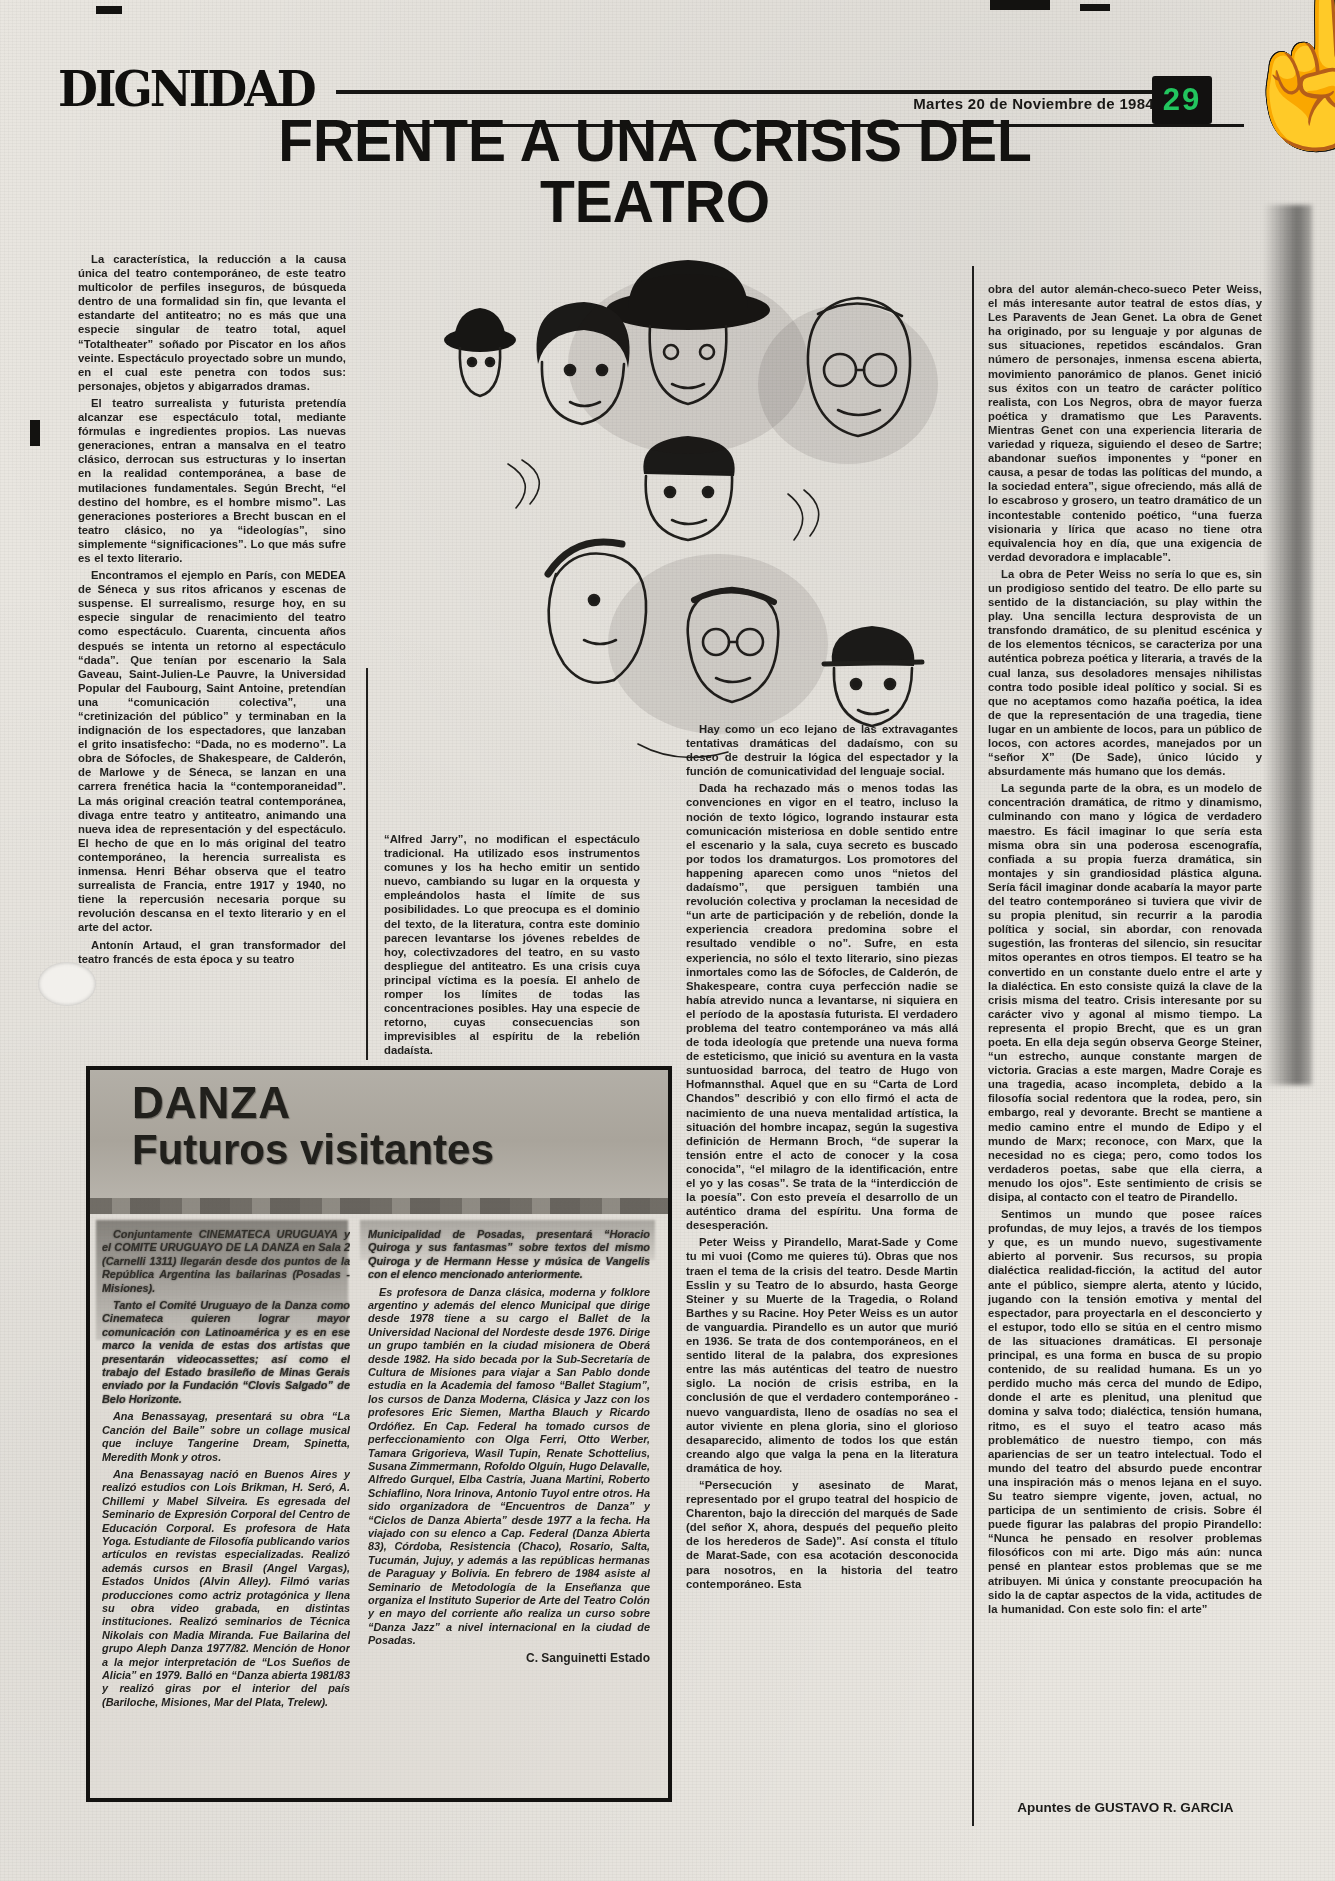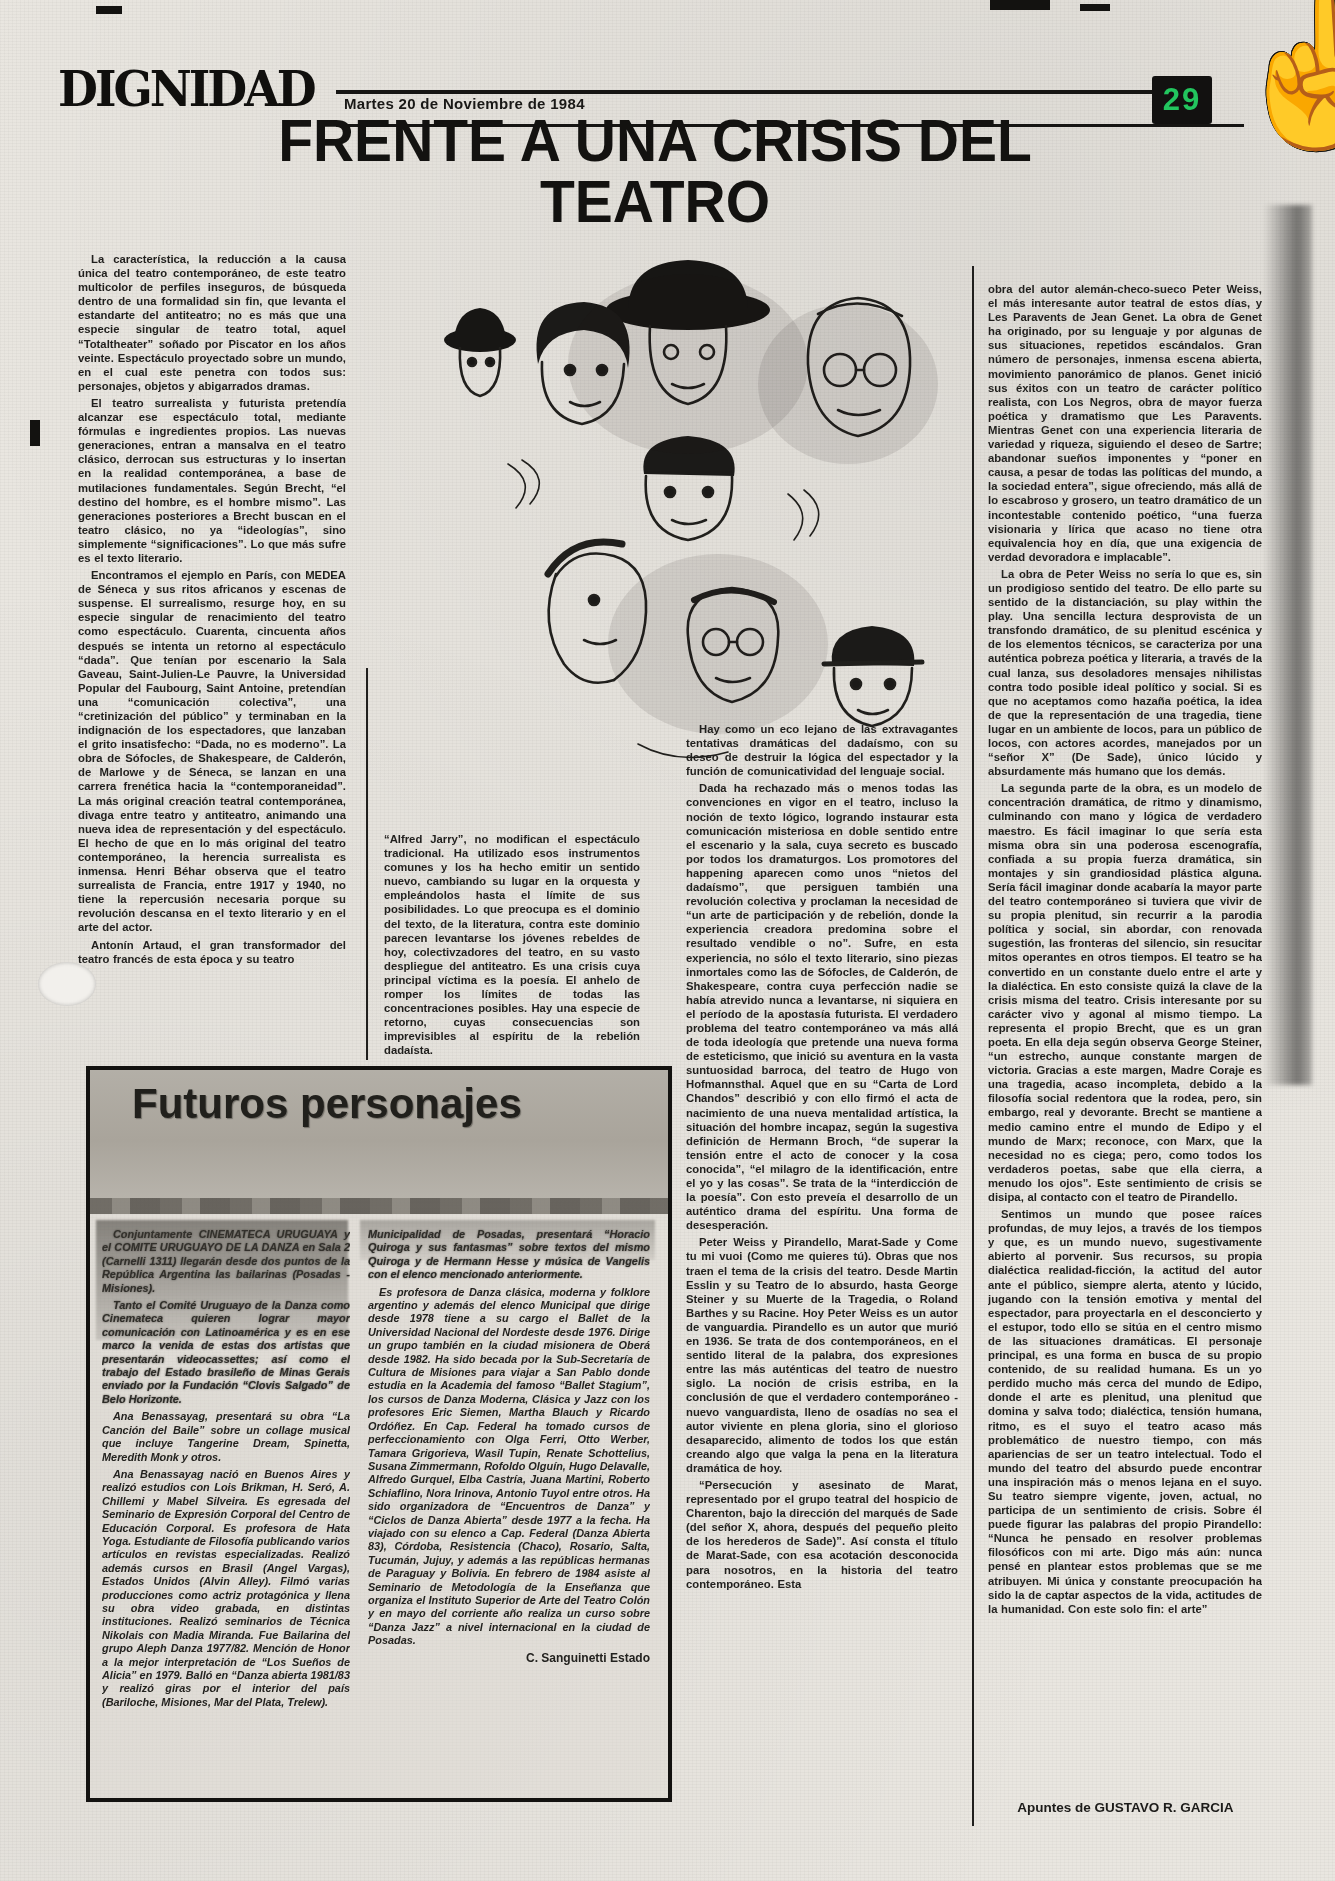--- a/index.html
+++ b/index.html
@@ -13,21 +13,21 @@
       radial-gradient(circle at 10% 80%, rgba(0,0,0,0.04), transparent 50%);
     font-family:"Liberation Sans", sans-serif;color:#1b1b1b;
   }
   .masthead{
     position:absolute;left:58px;top:62px;
     font-family:"DejaVu Serif", serif;font-weight:900;font-size:46px;letter-spacing:-3px;
     color:#100f0d;transform:scaleY(1.05);white-space:nowrap;
   }
   .hrule{position:absolute;background:#161513;}
   .date-line{
-    position:absolute;left:344px;top:95px;width:810px;text-align:left;
+    position:absolute;left:344px;top:95px;width:810px;text-align:right;
     font-size:15px;font-weight:800;color:#191816;letter-spacing:0.3px;
   }
   .page-badge{
     position:absolute;left:1152px;top:76px;width:60px;height:48px;
     background:#121110;color:#22c55e;font-size:31px;font-weight:800;
     display:flex;align-items:center;justify-content:center;letter-spacing:2px;border-radius:3px;
   }
   .hand{
     position:absolute;left:1228px;top:-6px;font-size:150px;line-height:1;
     color:#151412;transform:rotate(6deg);
@@ -182,21 +182,22 @@
   <div class="col" style="left:988px;top:282px;width:274px;height:1512px;">
     <p style="text-indent:0;">obra del autor alemán-checo-sueco Peter Weiss, el más interesante autor teatral de estos días, y Les Paravents de Jean Genet. La obra de Genet ha originado, por su lenguaje y por algunas de sus situaciones, repetidos escándalos. Gran número de personajes, inmensa escena abierta, movimiento panorámico de planos. Genet inició sus éxitos con un teatro de carácter político realista, con Los Negros, obra de mayor fuerza poética y dramatismo que Les Paravents. Mientras Genet con una experiencia literaria de variedad y riqueza, siguiendo el deseo de Sartre; abandonar sueños imponentes y “poner en causa, a pesar de todas las políticas del mundo, a la sociedad entera”, sigue ofreciendo, más allá de lo escabroso y grosero, un teatro dramático de un incontestable contenido poético, “una fuerza visionaria y lírica que acaso no tiene otra equivalencia hoy en día, que una exigencia de verdad devoradora e implacable”.</p>
     <p>La obra de Peter Weiss no sería lo que es, sin un prodigioso sentido del teatro. De ello parte su sentido de la distanciación, su play within the play. Una sencilla lectura desprovista de un transfondo dramático, de su plenitud escénica y de los elementos técnicos, se caracteriza por una auténtica pobreza poética y literaria, a través de la cual lanza, sus desoladores mensajes nihilistas contra todo posible ideal político y social. Si es que no aceptamos como hazaña poética, la idea de que la representación de una tragedia, tiene lugar en un ambiente de locos, para un público de locos, con actores acordes, manejados por un “señor X” (De Sade), único lúcido y absurdamente más humano que los demás.</p>
     <p>La segunda parte de la obra, es un modelo de concentración dramática, de ritmo y dinamismo, culminando con mano y lógica de verdadero maestro. Es fácil imaginar lo que sería esta misma obra sin una poderosa escenografía, confiada a su propia fuerza dramática, sin montajes y sin grandiosidad plástica alguna. Sería fácil imaginar donde acabaría la mayor parte del teatro contemporáneo si tuviera que vivir de su propia plenitud, sin recurrir a la parodia política y social, sin abordar, con renovada sugestión, las fronteras del silencio, sin resucitar mitos operantes en otros tiempos. El teatro se ha convertido en un constante duelo entre el arte y la dialéctica. En esto consiste quizá la clave de la crisis misma del teatro. Crisis interesante por su carácter vivo y agonal al mismo tiempo. La representa el propio Brecht, que es un gran poeta. En ella deja según observa George Steiner, “un estrecho, aunque constante margen de victoria. Gracias a este margen, Madre Coraje es una tragedia, acaso incompleta, debido a la filosofía social redentora que la rodea, pero, sin embargo, real y devorante. Brecht se mantiene a medio camino entre el mundo de Edipo y el mundo de Marx; reconoce, con Marx, que la necesidad no es ciega; pero, como todos los verdaderos poetas, sabe que ella cierra, a menudo los ojos”. Este sentimiento de crisis se disipa, al contacto con el teatro de Pirandello.</p>
     <p>Sentimos un mundo que posee raíces profundas, de muy lejos, a través de los tiempos y que, es un mundo nuevo, sugestivamente abierto al porvenir. Sus recursos, su propia dialéctica realidad-ficción, la actitud del autor ante el público, siempre alerta, atento y lúcido, jugando con la tensión emotiva y mental del espectador, para proyectarla en el desconcierto y el estupor, todo ello se sitúa en el centro mismo de las situaciones dramáticas. El personaje principal, es una forma en busca de su propio contenido, de su realidad humana. Es un yo perdido mucho más cerca del mundo de Edipo, donde el arte es plenitud, una plenitud que domina y salva todo; dialéctica, tensión humana, ritmo, es el suyo el teatro acaso más problemático de nuestro tiempo, con más apariencias de ser un teatro intelectual. Todo el mundo del teatro del absurdo puede encontrar una inspiración más o menos lejana en el suyo. Su teatro siempre vigente, joven, actual, no participa de un sentimiento de crisis. Sobre él puede figurar las palabras del propio Pirandello: “Nunca he pensado en resolver problemas filosóficos con mi arte. Digo más aún: nunca pensé en plantear estos problemas que se me atribuyen. Mi única y constante preocupación ha sido la de captar aspectos de la vida, actitudes de la humanidad. Con este solo fin: el arte”</p>
   </div>
   <div class="byline">Apuntes de GUSTAVO R. GARCIA</div>
 
   <div class="danza-box">
     <div class="danza-head">
-      <div class="t">Futuros personajes</div>
+      <div class="k">DANZA</div>
+      <div class="t">Futuros visitantes</div>
     </div>
     <div class="smudge-band"></div>
     <div class="danza-col" style="left:12px;top:158px;width:248px;height:548px;">
       <p class="smudged">Conjuntamente CINEMATECA URUGUAYA y el COMITE URUGUAYO DE LA DANZA en Sala 2 (Carnelli 1311) llegarán desde dos puntos de la República Argentina las bailarinas (Posadas - Misiones).</p>
       <p class="smudged">Tanto el Comité Uruguayo de la Danza como Cinemateca quieren lograr mayor comunicación con Latinoamérica y es en ese marco la venida de estas dos artistas que presentarán videocassettes; así como el trabajo del Estado brasileño de Minas Gerais enviado por la Fundación “Clovis Salgado” de Belo Horizonte.</p>
       <p>Ana Benassayag, presentará su obra “La Canción del Baile” sobre un collage musical que incluye Tangerine Dream, Spinetta, Meredith Monk y otros.</p>
       <p>Ana Benassayag nació en Buenos Aires y realizó estudios con Lois Brikman, H. Seró, A. Chillemi y Mabel Silveira. Es egresada del Seminario de Expresión Corporal del Centro de Educación Corporal. Es profesora de Hata Yoga. Estudiante de Filosofía publicando varios artículos en revistas especializadas. Realizó además cursos en Brasil (Angel Vargas), Estados Unidos (Alvin Alley). Filmó varias producciones como actriz protagónica y llena su obra video grabada, en distintas instituciones. Realizó seminarios de Técnica Nikolais con Madia Miranda. Fue Bailarina del grupo Aleph Danza 1977/82. Mención de Honor a la mejor interpretación de “Los Sueños de Alicia” en 1979. Balló en “Danza abierta 1981/83 y realizó giras por el interior del país (Bariloche, Misiones, Mar del Plata, Trelew).</p>
     </div>
     <div class="danza-col" style="left:278px;top:158px;width:282px;height:548px;">
       <p class="smudged" style="text-indent:0;">Municipalidad de Posadas, presentará “Horacio Quiroga y sus fantasmas” sobre textos del mismo Quiroga y de Hermann Hesse y música de Vangelis con el elenco mencionado anteriormente.</p>

